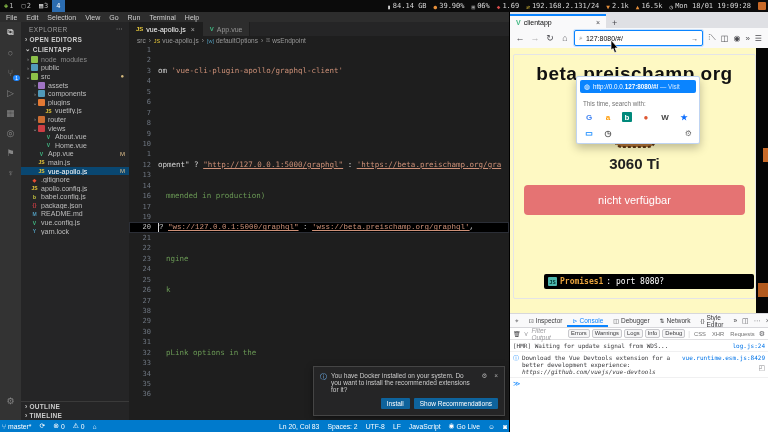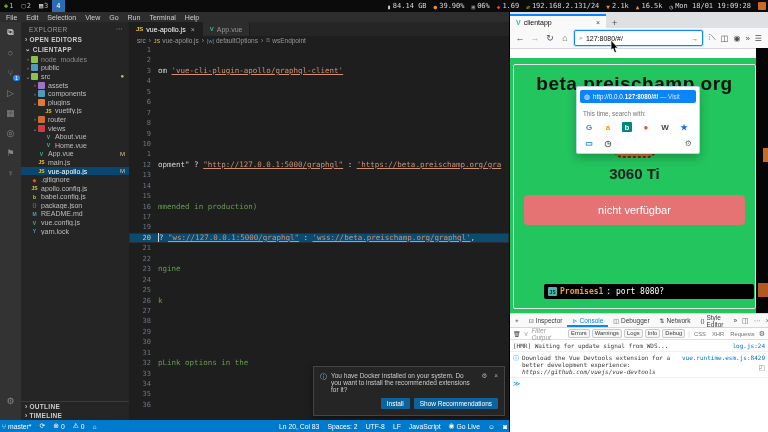--- a/index.html
+++ b/index.html
@@ -41,22 +41,22 @@
   #tabrow{height:14px;background:#252526;display:flex;font-size:7px;}
   .etab{display:flex;align-items:center;gap:3px;padding:0 7px;background:#2d2d2d;color:#969696;border-right:1px solid #1e1e1e;}
   .etab.active{background:#1e1e1e;color:#fff;}
   .tab-x{font-size:7px;color:#aaa;margin-left:2px;}
   #crumbs{height:9px;display:flex;align-items:center;gap:3px;padding-left:8px;font-size:6.5px;color:#9a9a9a;}
   .crumb{display:flex;align-items:center;gap:2px;}
   #code{position:absolute;top:23px;left:0;right:0;bottom:0;font-family:"DejaVu Sans Mono",monospace;font-size:7.5px;line-height:10.45px;}
   .cl{display:flex;height:10.45px;align-items:center;white-space:pre;}
   .cl .ln{width:22px;text-align:right;color:#6e7681;flex:0 0 22px;padding-right:7px;font-size:7px;}
   .cl.cur .ln{color:#c6c6c6;}
-  .cl.cur{background:#0c4a6e;box-shadow:inset 0 0 0 1px #2b2e36;}
-  .tk-pl{color:#d4d4d4;} .tk-st{color:#ce9178;text-decoration:underline;} .tk-stu{color:#ce9178;text-decoration:underline;} .tk-co{color:#6a9955;}
+  .cl.cur{background:#000000;box-shadow:inset 0 0 0 1px #2b2e36;font-family:Liberation Mono, monospace;}
+  .tk-pl{color:#d4d4d4;} .tk-st{color:#ce9178;} .tk-stu{color:#ce9178;text-decoration:underline;} .tk-co{color:#6a9955;margin-left:8px;}
   .caret{display:inline-block;width:1px;height:9px;background:#d4d4d4;vertical-align:middle;}
   
   #toast{position:absolute;right:4px;bottom:4px;width:178px;background:#252526;border:1px solid #454545;box-shadow:0 2px 6px rgba(0,0,0,.5);font-size:6.5px;color:#ccc;padding:5px 6px 6px 6px;}
   #toast .t-top{display:flex;gap:4px;}
   #toast .t-info{color:#75beff;font-size:7px;}
   #toast .t-ico{color:#aaa;margin-left:3px;}
   #toast .t-btns{display:flex;justify-content:flex-end;gap:4px;margin-top:5px;}
   .t-btn{background:#0e639c;color:#fff;padding:2px 6px;font-size:6.5px;border-radius:1px;}
   
   #statusbar{position:absolute;left:0;bottom:0;width:509px;height:12px;background:#007acc;color:#fff;font-size:6.8px;display:flex;align-items:center;justify-content:space-between;padding:0 2px;box-sizing:border-box;}
@@ -66,21 +66,21 @@
   #firefox{position:absolute;left:510px;top:12px;width:258px;height:420px;background:#fff;}
   #fx-tabbar{height:16px;background:#dfe0e4;display:flex;align-items:flex-end;}
   .fx-tab{height:14px;background:#f9f9fa;display:flex;align-items:center;gap:3px;padding:0 6px;font-size:7px;color:#0c0c0d;min-width:96px;border-top:2px solid #0a84ff;box-sizing:border-box;}
   .fx-newtab{font-size:9px;color:#4a4a4f;padding:0 6px;}
   #fx-toolbar{height:20px;background:#f9f9fa;display:flex;align-items:center;gap:3px;padding:0 4px;border-bottom:1px solid #d7d7db;}
   .nav-ic{color:#4a4a4f;font-size:9px;width:12px;text-align:center;}
   .nav-ic.dim{color:#b1b1b3;}
   #urlbar{flex:1;height:14px;background:#fff;border:1px solid #0a84ff;box-shadow:0 0 0 1px #0a84ff33;border-radius:2px;display:flex;align-items:center;gap:3px;padding:0 4px;font-size:7px;color:#0c0c0d;}
   #urlbar .go{margin-left:auto;color:#4a4a4f;}
   .fx-right-ics{display:flex;align-items:center;gap:5px;color:#4a4a4f;font-size:8px;padding:0 2px;}
-  #fx-content{position:absolute;top:36px;left:0;right:0;height:265px;background:#22c55e;overflow:hidden;margin-top:10px;}
+  #fx-content{position:absolute;top:36px;left:0;right:0;height:265px;background:#fef9c3;overflow:hidden;}
   #page-card{position:absolute;left:3px;right:12px;top:6px;bottom:14px;border:1px solid #e4e4e7;border-radius:2px;}
   #pg-head{margin-top:8px;text-align:center;font-size:19px;font-weight:bold;color:#111;font-family:"Liberation Sans",sans-serif;letter-spacing:.5px;}
   #mascot{display:block;margin:6px auto 0 auto;}
   #pg-prod{text-align:center;font-size:15px;font-weight:bold;color:#212121;margin-top:6px;}
   #pg-btn{position:absolute;left:10px;right:10px;top:130px;height:30px;background:#e57373;border-radius:4px;color:#fff;font-size:11px;display:flex;align-items:center;justify-content:center;}
   #pg-overlay{position:absolute;left:30px;right:1px;top:219px;height:15px;background:#000;border-radius:2px;display:flex;align-items:center;gap:3px;padding:0 4px;font-size:8px;color:#fff;font-family:"DejaVu Sans Mono",monospace;}
   #pg-overlay .js-ic{width:9px;height:9px;background:#4db6ac;color:#00332e;font-size:5.5px;font-weight:bold;display:flex;align-items:center;justify-content:center;border-radius:1px;}
   #pg-overlay .pn{color:#e8a33d;font-weight:bold;}
   
   #dropdown{position:absolute;left:66px;top:28px;width:122px;background:#fff;border:1px solid #bfd4f2;box-shadow:0 4px 10px rgba(0,0,0,.25);border-radius:2px;z-index:30;}
@@ -376,21 +376,20 @@
             <div class="cl"><span class="ln">5</span><span></span></div>
             <div class="cl"><span class="ln">6</span><span></span></div>
             <div class="cl"><span class="ln">7</span><span></span></div>
             <div class="cl"><span class="ln">8</span><span></span></div>
             <div class="cl"><span class="ln">9</span><span></span></div>
             <div class="cl"><span class="ln">10</span><span></span></div>
             <div class="cl"><span class="ln">1</span><span></span></div>
             <div class="cl"><span class="ln">12</span><span><span class="tk-pl">opment" ? </span><span class="tk-stu">"http://127.0.0.1:5000/graphql"</span><span class="tk-pl"> : </span><span class="tk-stu">'https://beta.preischamp.org/gra</span></span></div>
             <div class="cl"><span class="ln">13</span><span></span></div>
             <div class="cl"><span class="ln">14</span><span></span></div>
-            <div class="cl"><span class="ln">15</span><span></span></div>
             <div class="cl"><span class="ln">16</span><span><span class="tk-co">mmended in production)</span></span></div>
             <div class="cl"><span class="ln">17</span><span></span></div>
             <div class="cl"><span class="ln">19</span><span></span></div>
             <div class="cl cur"><span class="ln">20</span><span><span class="caret"></span><span class="tk-pl">? </span><span class="tk-stu">"ws://127.0.0.1:5000/graphql"</span><span class="tk-pl"> : </span><span class="tk-stu">'wss://beta.preischamp.org/graphql'</span><span class="tk-pl">,</span></span></div>
             <div class="cl"><span class="ln">21</span><span></span></div>
             <div class="cl"><span class="ln">22</span><span></span></div>
             <div class="cl"><span class="ln">23</span><span><span class="tk-co">ngine</span></span></div>
             <div class="cl"><span class="ln">24</span><span></span></div>
             <div class="cl"><span class="ln">25</span><span></span></div>
             <div class="cl"><span class="ln">26</span><span><span class="tk-co">k</span></span></div>

